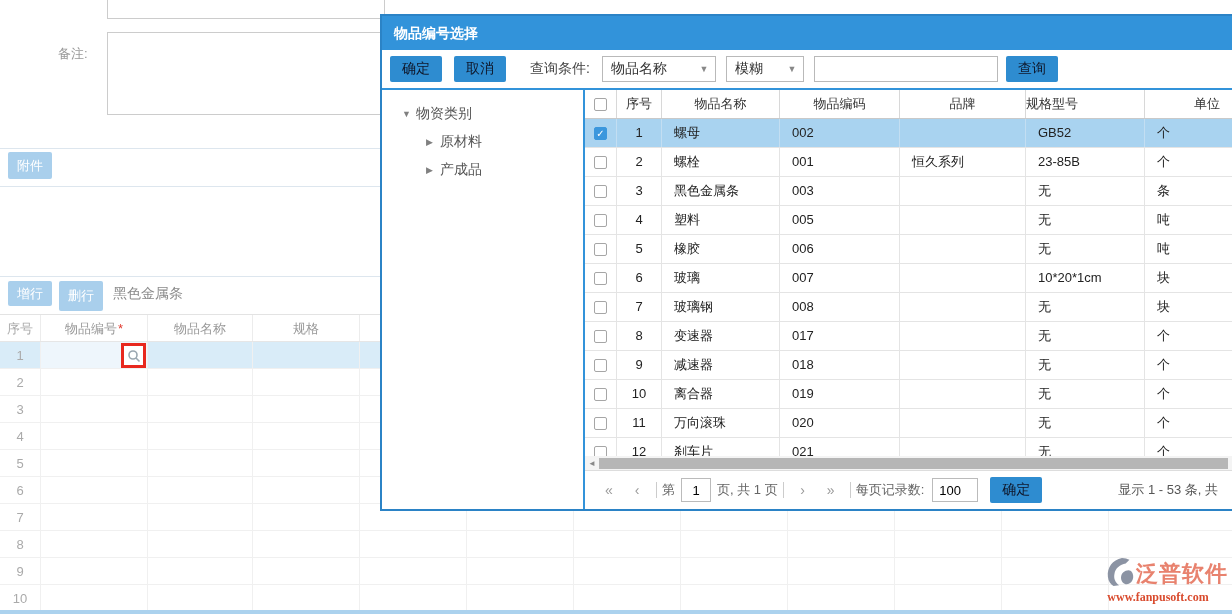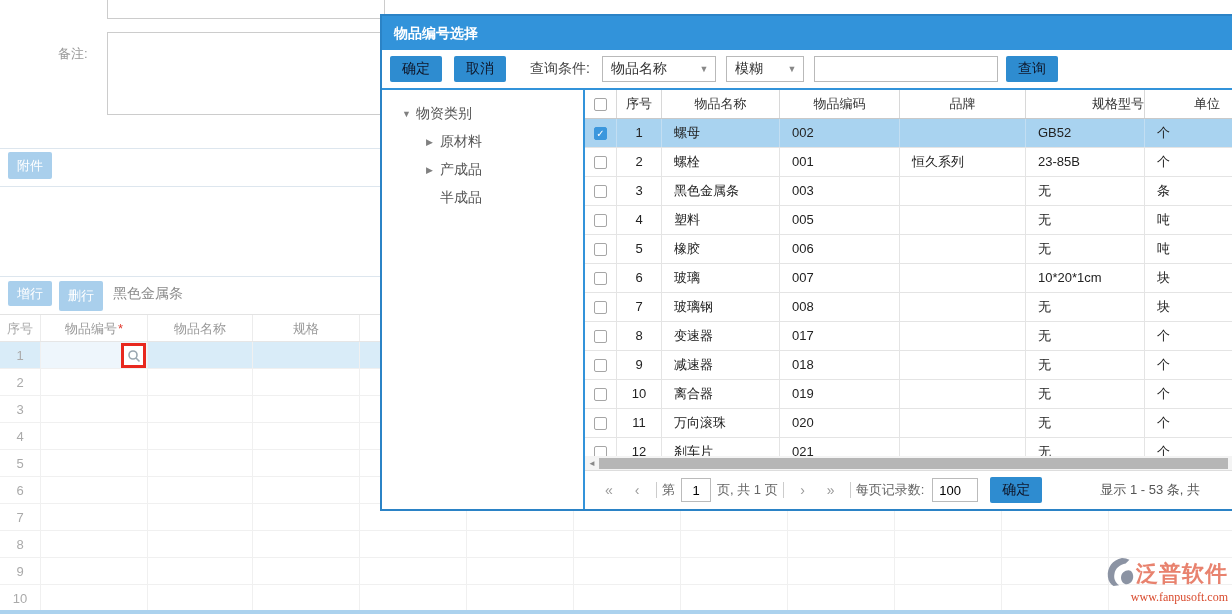--- a/index.html
+++ b/index.html
@@ -34,21 +34,21 @@
   .drow.sel { background:#d9ecf8; }
   .drow.sel .c1 { background:#eef6fc; }
   .lookup { position:absolute; right:1px; top:1px; width:25px; height:25px; background:#fff;
     border:3px solid #e8281e; display:flex; align-items:center; justify-content:center; cursor:pointer; }
 
   .bottom-line { position:absolute; left:0; top:610px; width:1232px; height:4px; background:#abd2ee; }
 
   .logo { position:absolute; right:4px; top:556px; width:140px; }
   .logo-top { display:flex; align-items:center; justify-content:flex-end; }
   .logo-name { font-size:22px; font-weight:bold; color:#e8826e; letter-spacing:1px; }
-  .logo-url { text-align:right; font-size:12px; font-weight:normal; color:#d94b2e;
+  .logo-url { text-align:center; font-size:12px; font-weight:bold; color:#d94b2e;
     font-family:"Liberation Serif","DejaVu Serif",serif; margin-top:-2px; }
 
   
   .modal { position:absolute; left:380px; top:14px; width:856px; height:497px;
     background:#fff; border:2px solid #2b83c6; z-index:10; }
   .titlebar { height:34px; background:#3293da; color:#fff; font-weight:bold;
     font-size:14px; line-height:34px; padding-left:12px; }
   .mtoolbar { height:40px; display:flex; align-items:center; border-bottom:2px solid #3293da; }
   .btn-blue { background:#2e8cd0; color:#0f172a; font-size:14px; height:26px;
     padding:0 12px; border:none; border-radius:2px; cursor:pointer; }
@@ -92,21 +92,21 @@
   .hs-thumb { height:11px; background:#b6b6b6; flex:1; margin-right:6px; cursor:grab; }
 
   .mpag { flex:1; display:flex; align-items:center; font-size:13px; color:#666; padding-left:10px; white-space:nowrap; }
   .pg-ico { color:#9a9a9a; font-size:14px; width:28px; text-align:center; cursor:pointer; }
   .pg-sep { width:1px; height:16px; background:#ccc; margin:0 5px; }
   .pg-input { width:30px; height:24px; border:1px solid #bbb; text-align:center; font-size:13px;
     margin:0 6px; outline:none; }
   .pp-input { width:46px; height:24px; border:1px solid #bbb; font-size:13px; padding-left:6px;
     margin-left:8px; outline:none; }
   .pg-confirm { margin-left:12px; }
-  .pg-summary { margin-left:58px; color:#555; }
+  .pg-summary { margin-left:76px; color:#555; }
 </style>
 </head>
 <body>
 
 <div class="page">
 
   <div class="top-input"></div>
   <div class="remark-label">备注:</div>
   <textarea class="remark-box" style=""></textarea>
 
@@ -331,37 +331,33 @@
       </div>
       <div>
           <div class="tnode child">
     <span class="t-arrow">▶</span>
     <span class="t-label">原材料</span>
   </div>
           <div class="tnode child">
     <span class="t-arrow">▶</span>
     <span class="t-label">产成品</span>
   </div>
-          <div class="tnode child">
-    <span class="t-arrow"></span>
-    <span class="t-label">半成品</span>
-  </div>
         </div>
     </div>
 
     <div class="rightpanel">
       <div class="mthead">
         <div class="mc-cb">
             <span class="cbx"></span>
           </div>
         <div class="mc-no">序号</div>
         <div class="mc-name" style="text-align:center;padding-left:0">物品名称</div>
         <div class="mc-code" style="text-align:center;padding-left:0">物品编码</div>
         <div class="mc-brand" style="text-align:center;padding-left:0">品牌</div>
-        <div class="mc-spec" style="text-align:right;padding-left:0">规格型号</div>
+        <div class="mc-spec" style="text-align:left;padding-left:0">规格型号</div>
         <div class="mc-unit" style="text-align:right;padding-right:14px">单位</div>
       </div>
       <div class="mrows">
           <div class="mrow sel">
     <div class="mc-cb">
               <span class="cbx checked"></span>
             </div>
     <div class="mc-no">1</div>
     <div class="mc-name">螺母</div>
     <div class="mc-code">002</div>

